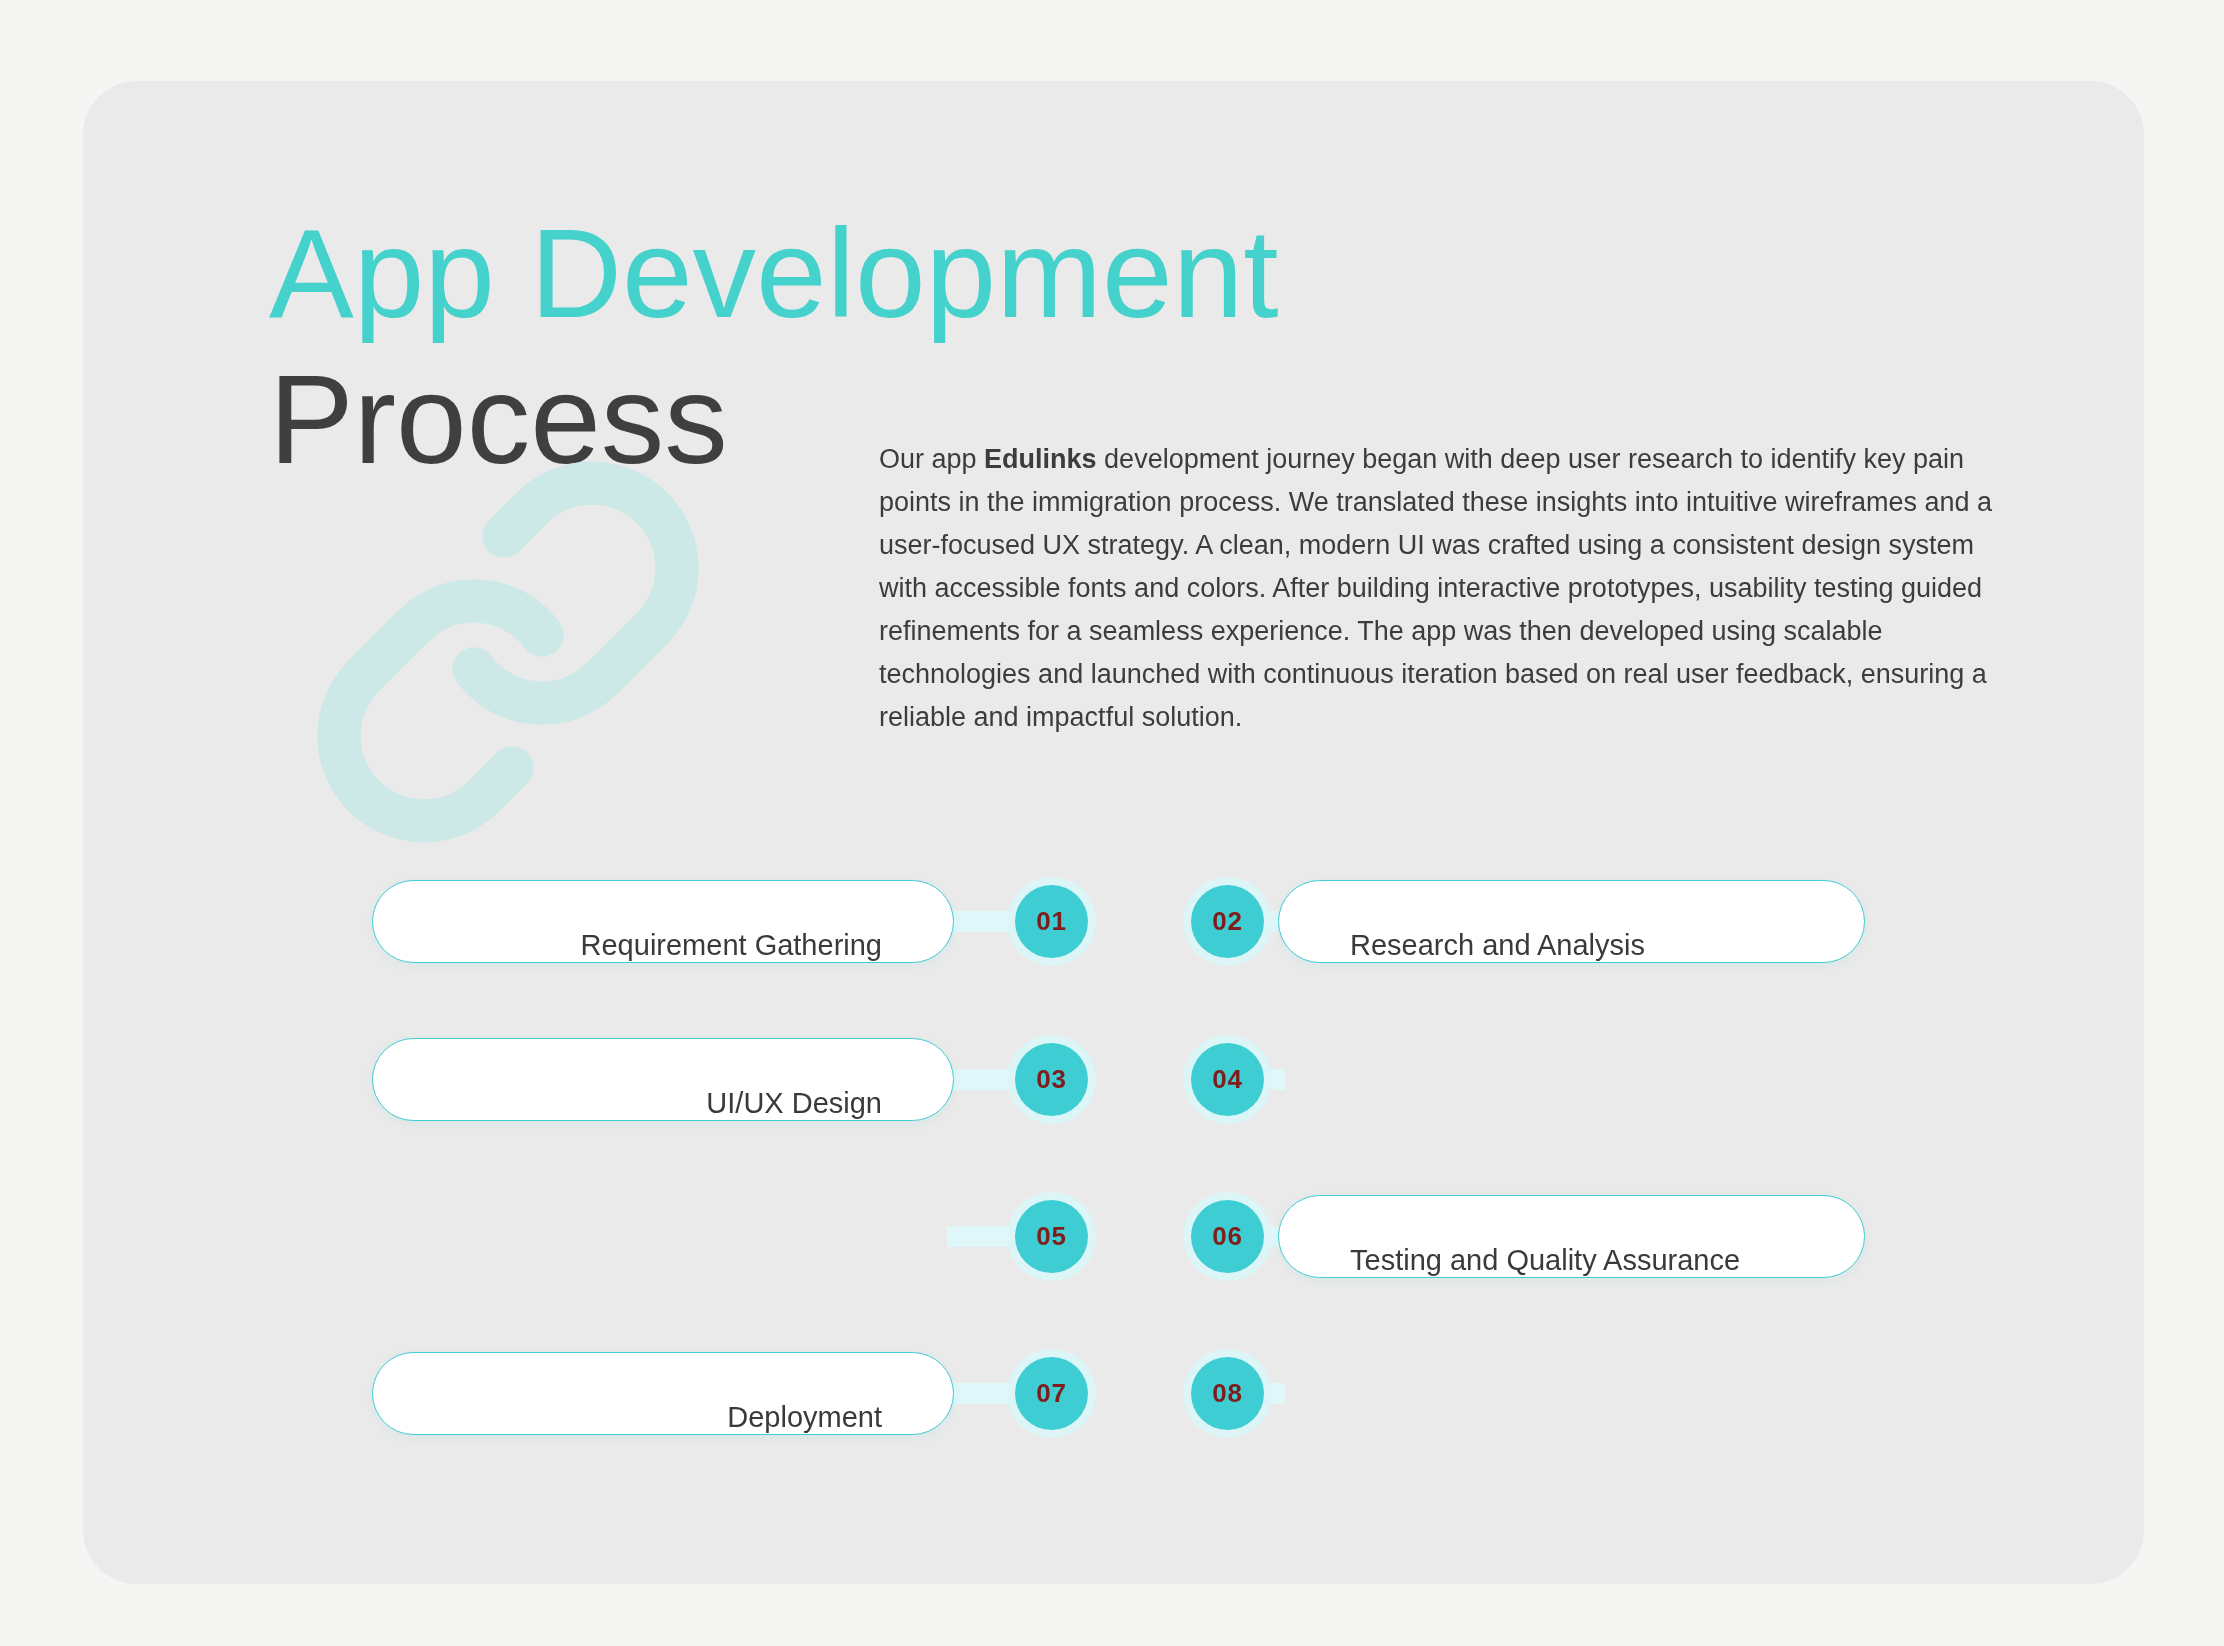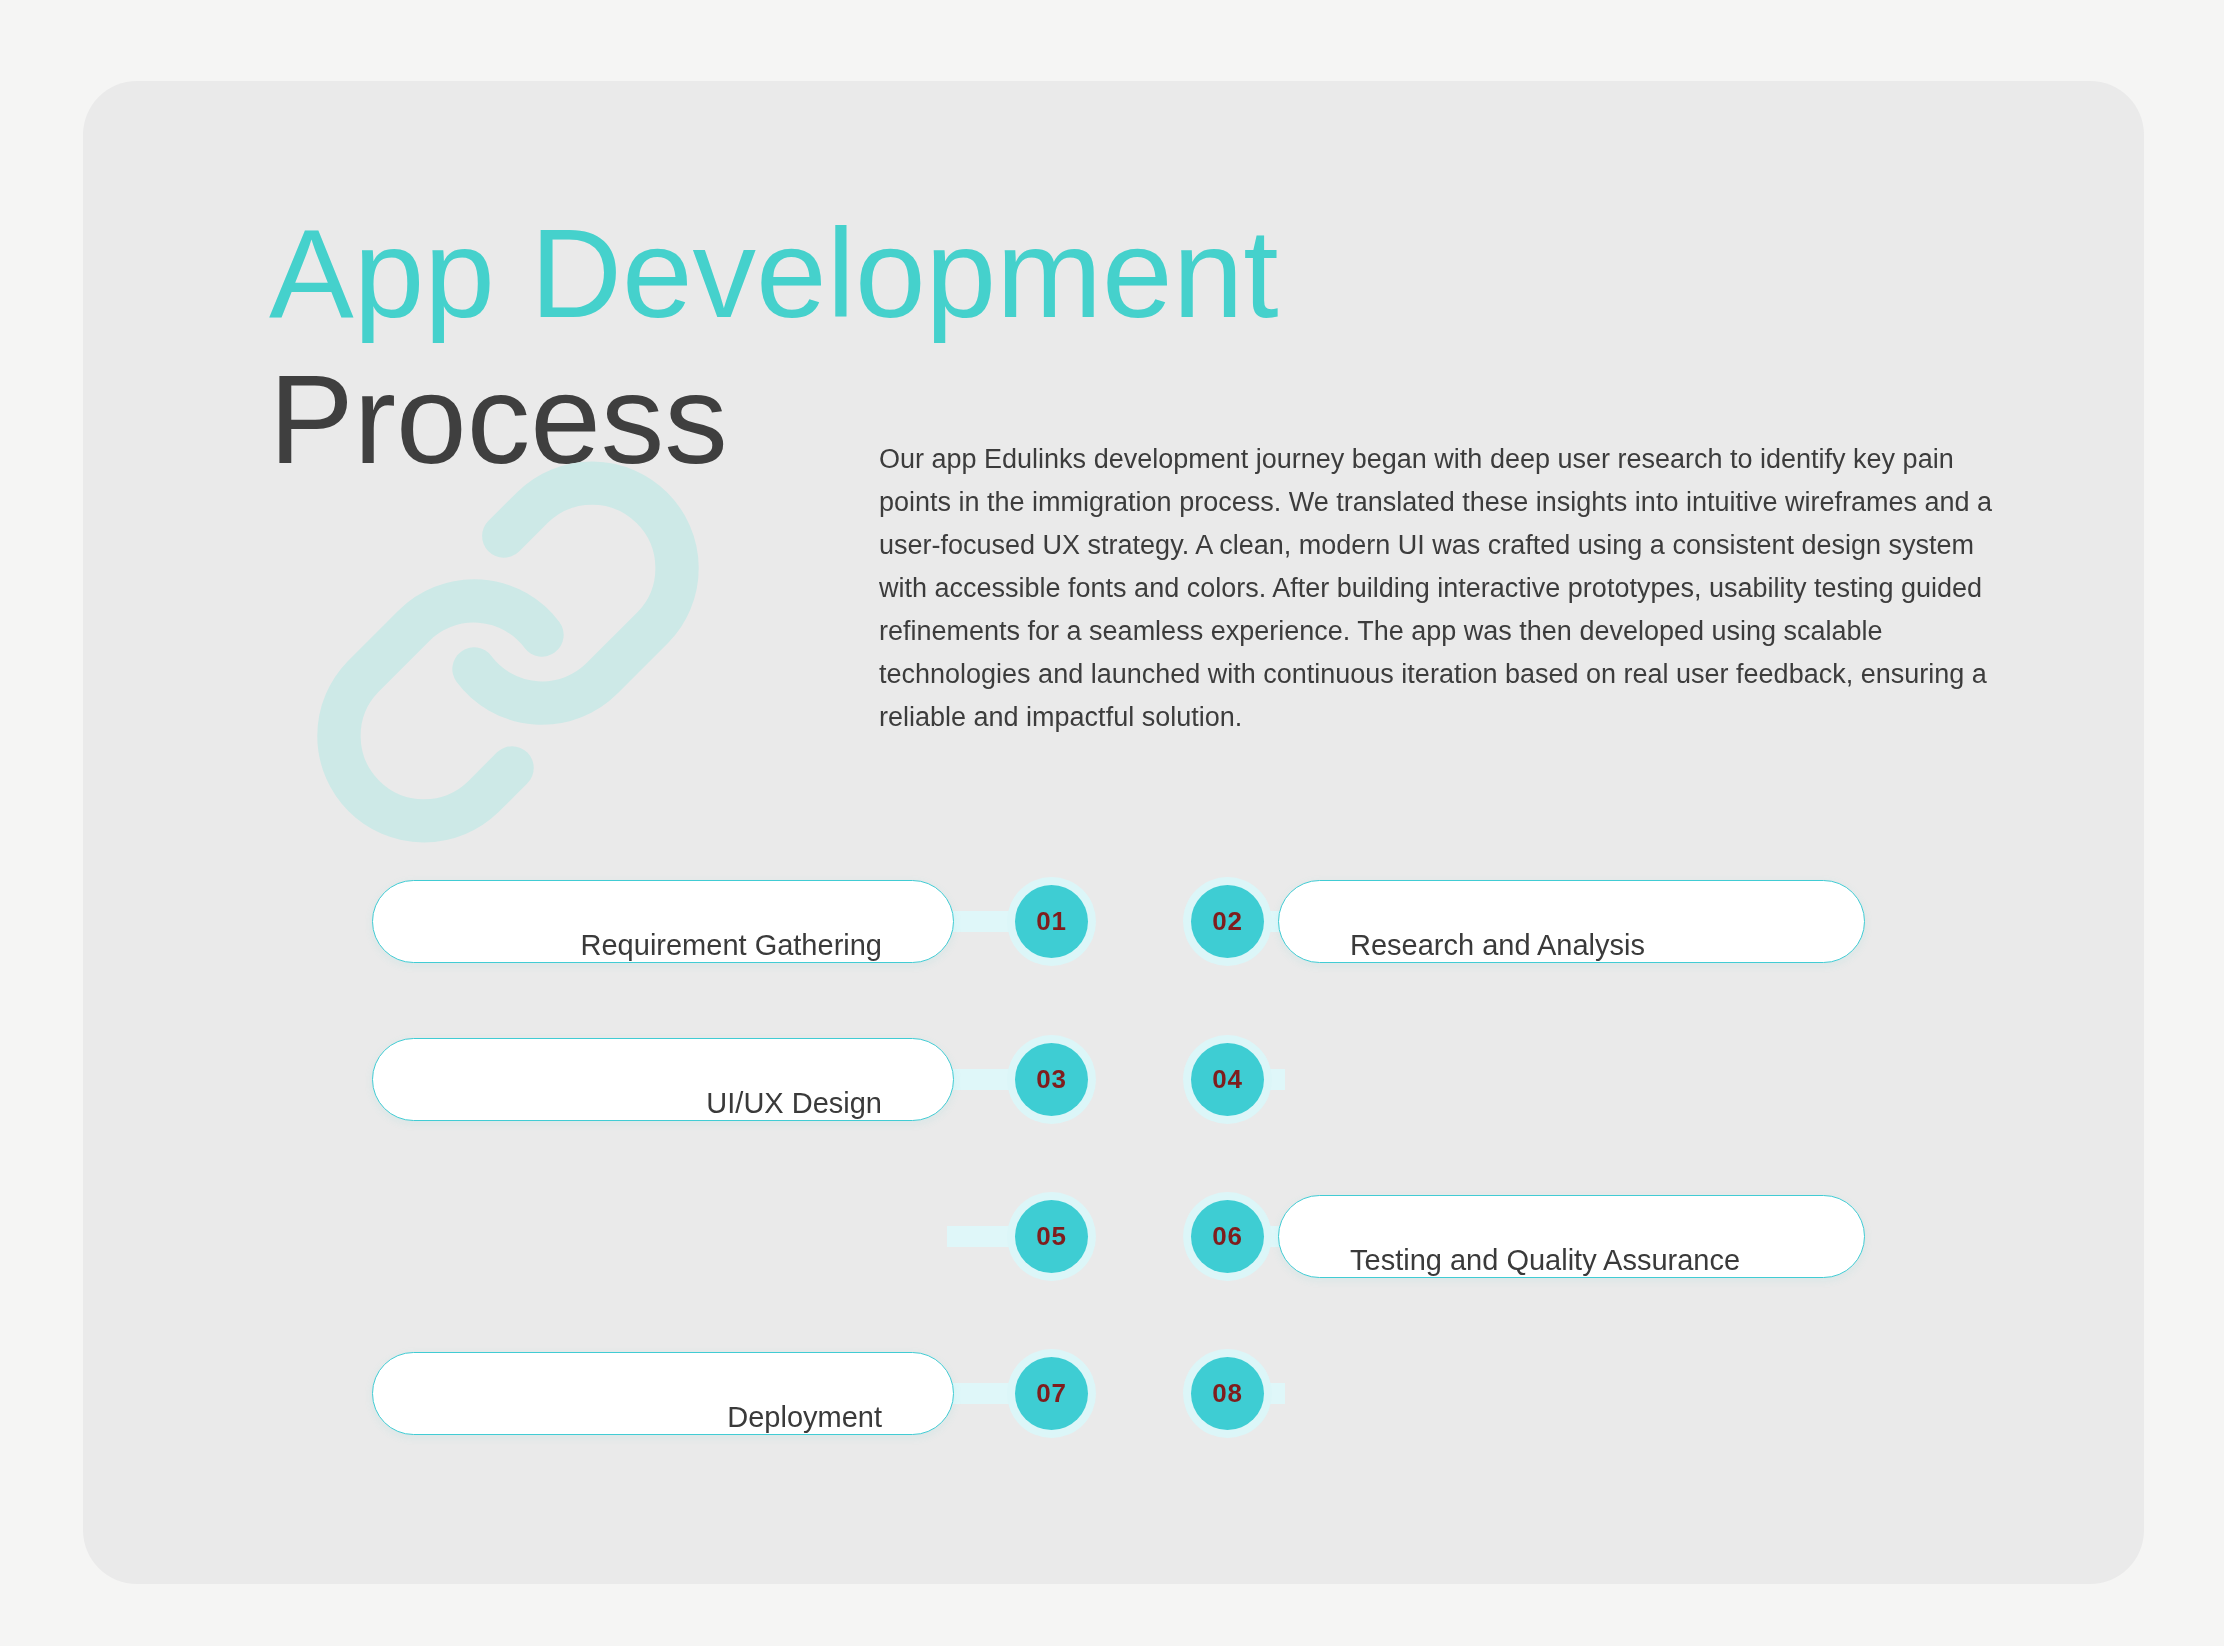--- a/index.html
+++ b/index.html
@@ -30,21 +30,21 @@
   .title .dark   { color: #3f3f3f; display: block; }
 
   .intro {
     position: absolute;
     left: 879px; top: 438px;
     width: 1130px;
     font-size: 27px;
     line-height: 43px;
     color: #3c3c3c;
   }
-  .intro b { font-weight: normal; margin-top: 34px; }
+  .intro b { font-weight: bold; margin-top: 34px; }
 
   .watermark {
     position: absolute;
     left: 304px; top: 448px;
     width: 408px; height: 408px;
   }
 
   .row {
     position: absolute;
     left: 0; width: 2225px; height: 83px;

